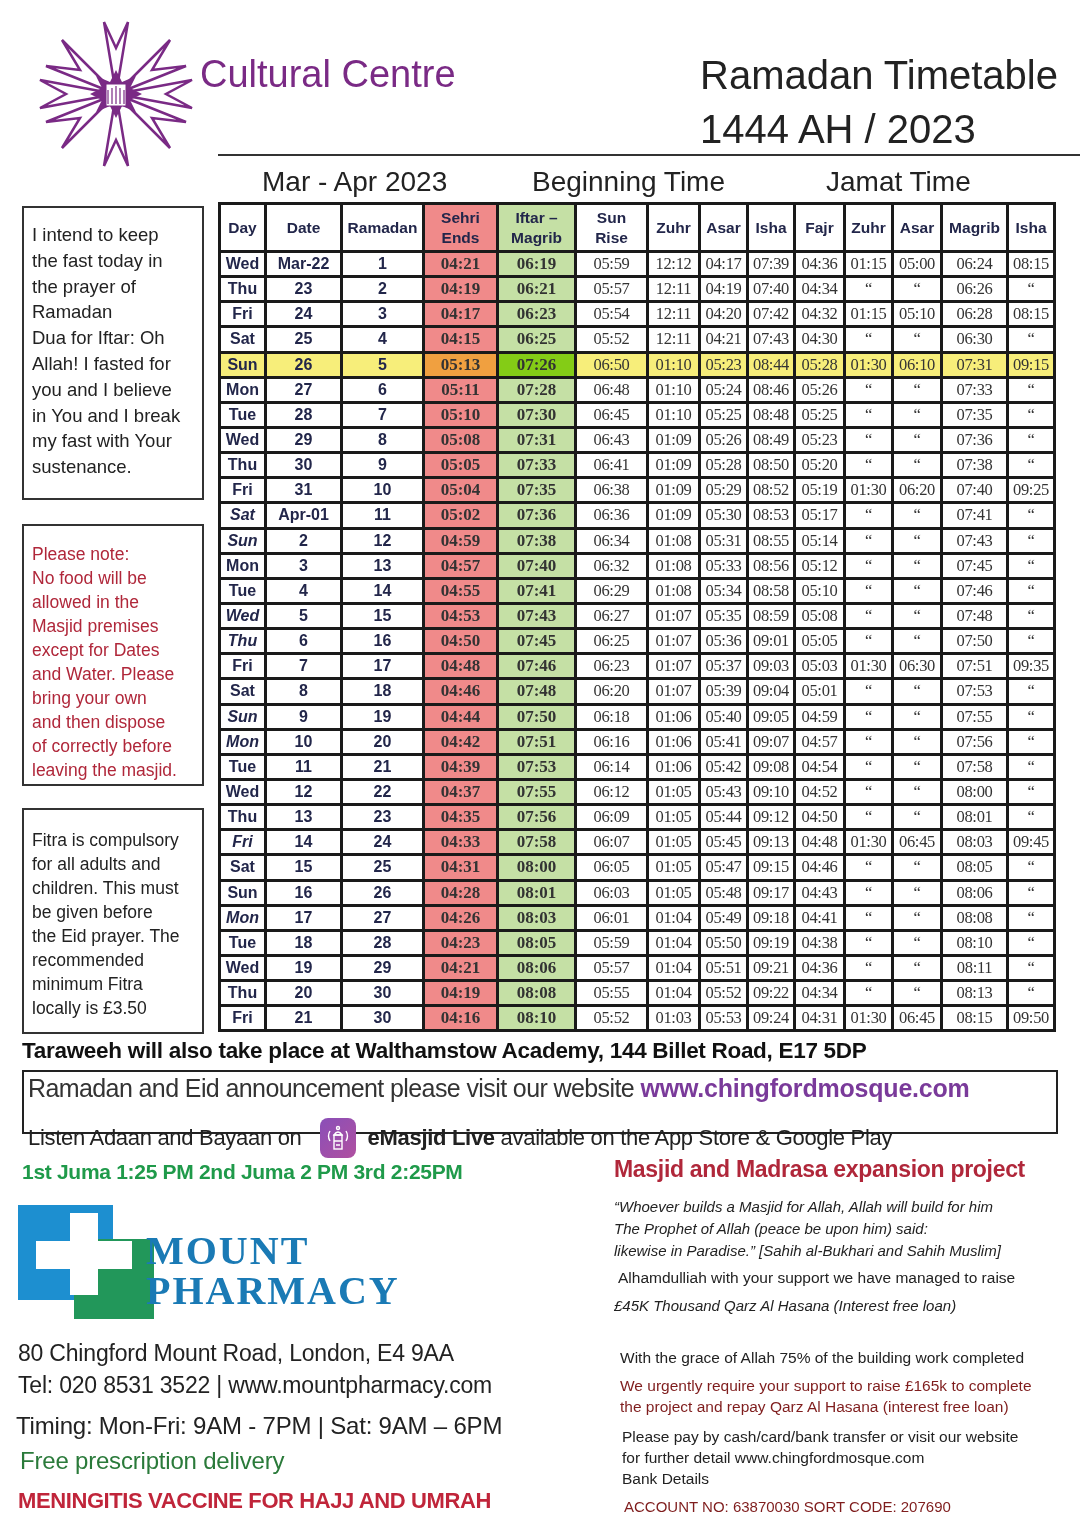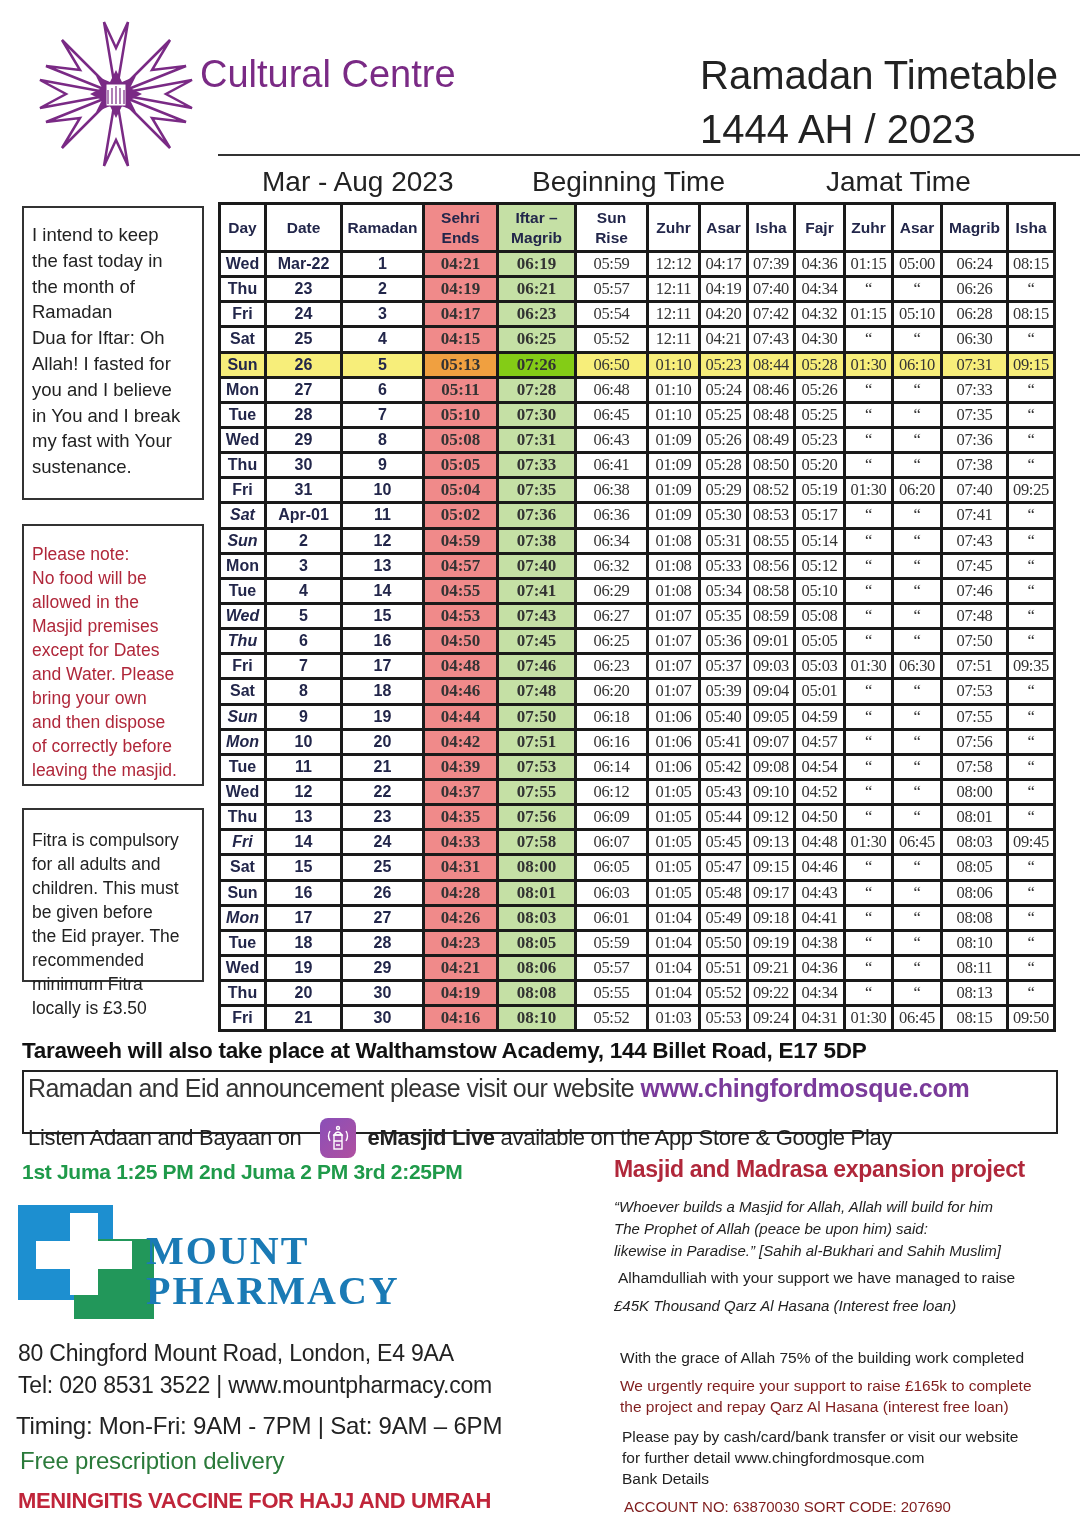--- a/index.html
+++ b/index.html
@@ -67,21 +67,21 @@
 </svg>
 
 <div class="abs org-name">
   <span>Cultural Centre</span>
 </div>
 <div class="abs title-r">
   <div>Ramadan Timetable</div>
   <div>1444 AH / 2023</div>
 </div>
 <div class="abs hline"></div>
-<div class="abs sub" style="left:262px">Mar -  Aug 2023</div>
+<div class="abs sub" style="left:262px">Mar -  Apr 2023</div>
 <div class="abs sub" style="left:532px">Beginning Time</div>
 <div class="abs sub" style="left:826px">Jamat Time</div>
 
 <table class="tt">
   <colgroup>
     <col style="width:46px">
       <col style="width:76px">
       <col style="width:82px">
       <col style="width:74px">
       <col style="width:78px">
@@ -610,21 +610,21 @@
         <td class="t">08:15</td>
         <td class="t">09:50</td>
       </tr>
     </tbody>
 </table>
 
 <div class="side-box" style="top:206px; width:182px; height:294px;">
   <div id="dua-lines">
       <div>I intend to keep</div>
       <div>the fast today in</div>
-      <div>the month of</div>
+      <div>the prayer of</div>
       <div>Ramadan</div>
       <div>Dua for Iftar: Oh</div>
       <div>Allah! I fasted for</div>
       <div>you and I believe</div>
       <div>in You and I break</div>
       <div>my fast with Your</div>
       <div>sustenance.</div>
     </div>
 </div>
 <div class="side-box red" style="top:524px; width:182px; height:262px; padding-top:16px; font-size:17.5px; line-height:24px;">
@@ -634,21 +634,21 @@
       <div>allowed in the</div>
       <div>Masjid premises</div>
       <div>except for Dates</div>
       <div>and Water.  Please</div>
       <div>bring your own</div>
       <div>and then dispose</div>
       <div>of correctly before</div>
       <div>leaving the masjid.</div>
     </div>
 </div>
-<div class="side-box" style="top:808px; width:182px; height:174px; padding-top:18px; font-size:17.5px; line-height:24px;">
+<div class="side-box" style="top:808px; width:182px; height:226px; padding-top:18px; font-size:17.5px; line-height:24px;">
   <div id="fitra-lines">
       <div>Fitra is compulsory</div>
       <div>for all adults and</div>
       <div>children.  This must</div>
       <div>be given before</div>
       <div>the Eid prayer. The</div>
       <div>recommended</div>
       <div>minimum Fitra</div>
       <div>locally is £3.50</div>
     </div>

